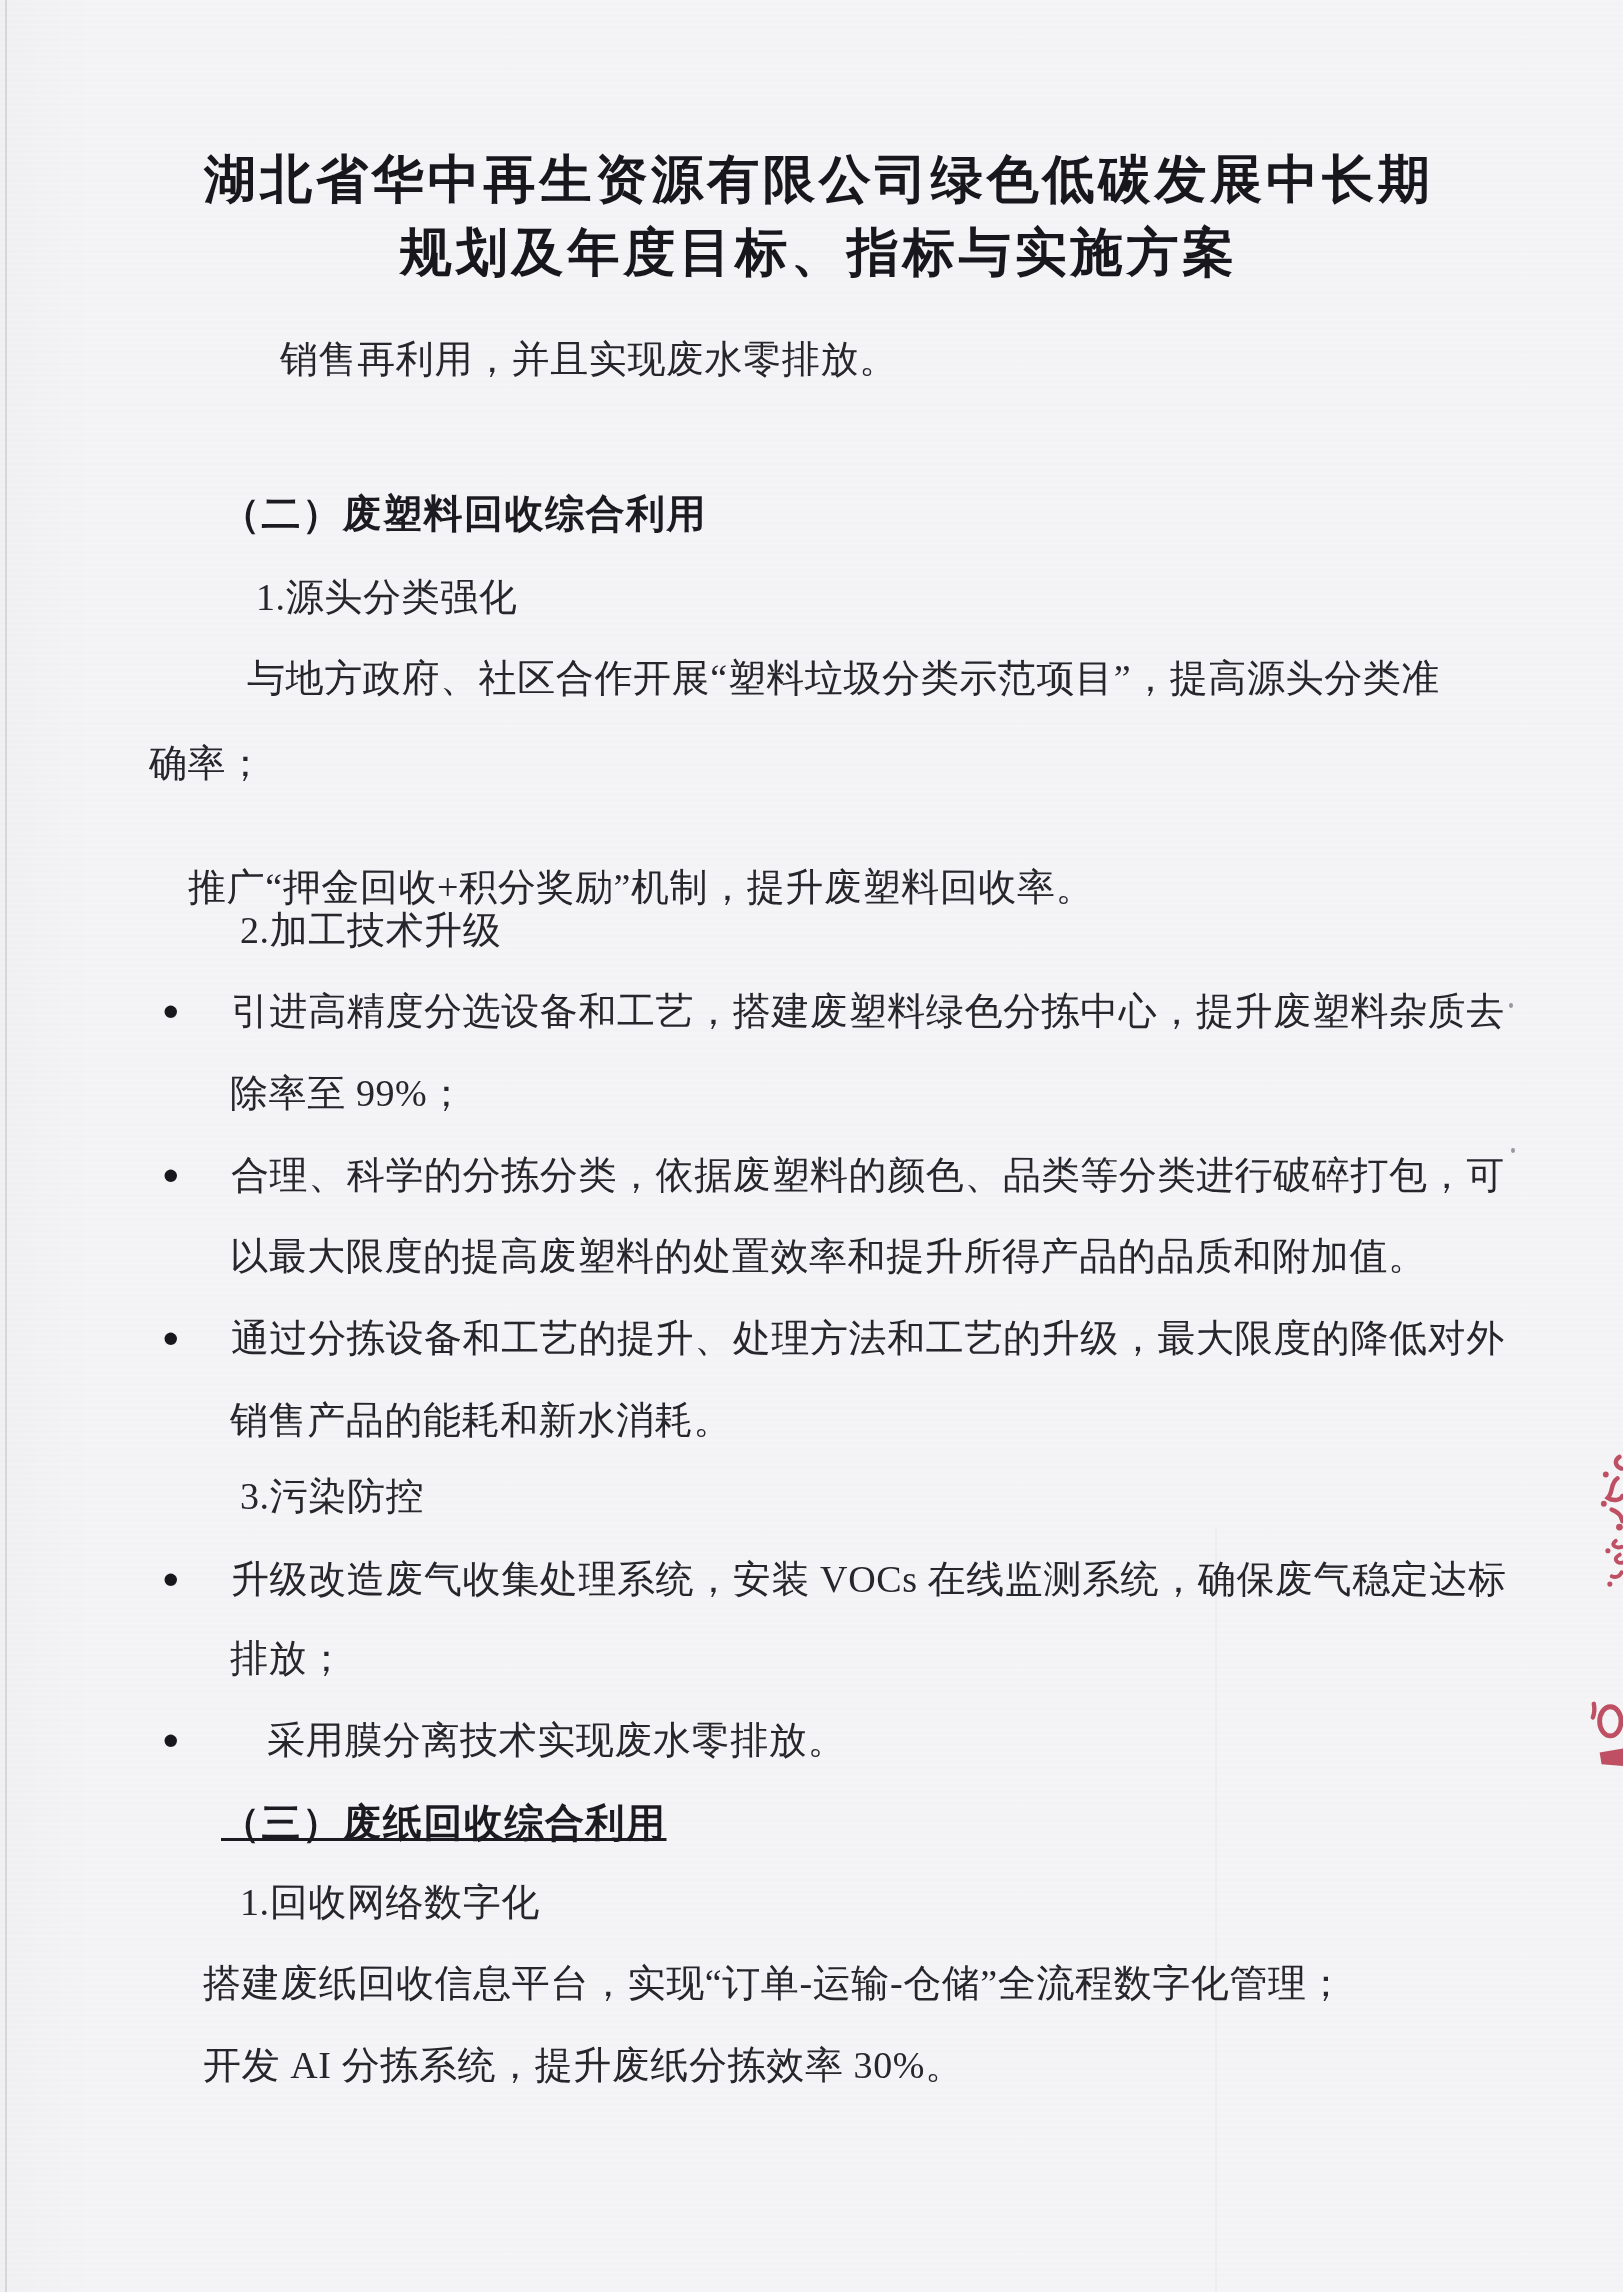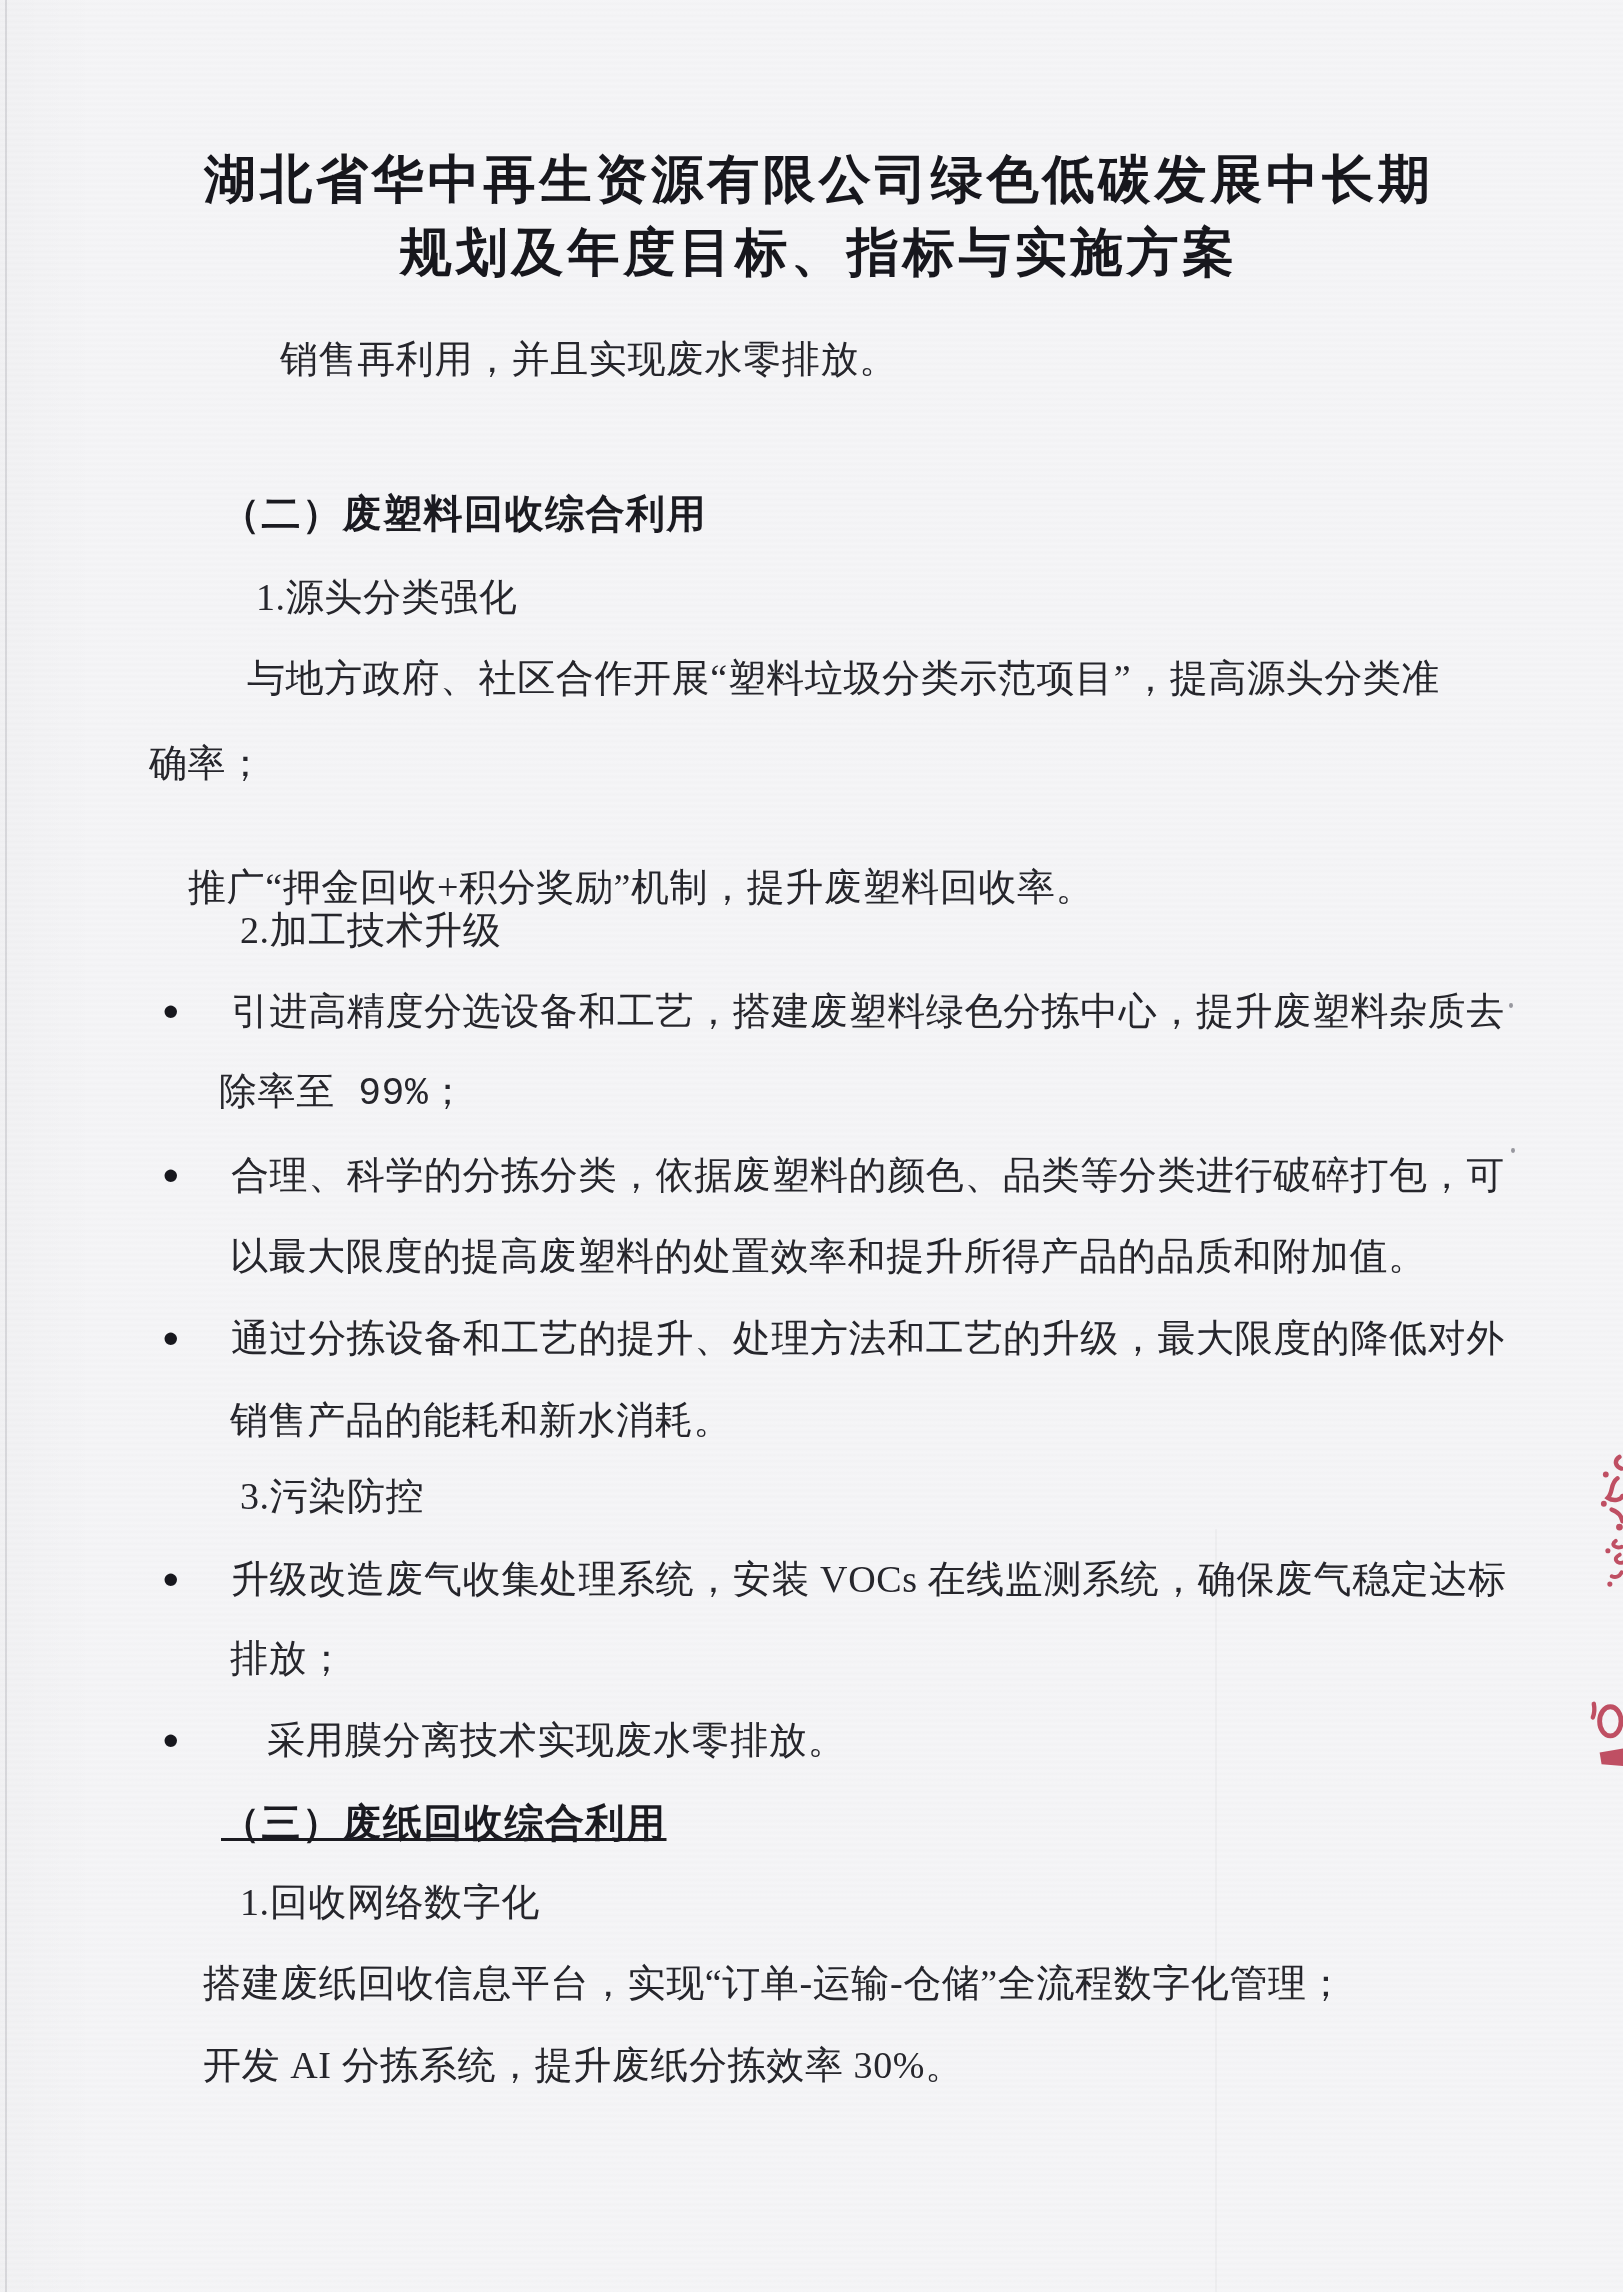--- a/index.html
+++ b/index.html
@@ -72,21 +72,21 @@
   <div class="l" style="top:655px;left:247px;">与地方政府、社区合作开展“塑料垃圾分类示范项目”，提高源头分类准</div>
   <div class="l" style="top:740px;left:149px;text-align:right;">确率；</div>
 
   <div class="l" style="top:864px;left:188px;">推广“押金回收+积分奖励”机制，提升废塑料回收率。</div>
 
   <div class="l" style="top:907px;left:240px;">2.加工技术升级</div>
 
   <div class="l" style="top:988px;left:162px;">
     <span class="bullet">●</span><span>引进高精度分选设备和工艺，搭建废塑料绿色分拣中心，提升废塑料杂质去</span>
   </div>
-  <div class="l" style="top:1070px;left:219px;font-family:Liberation Mono, monospace;">除率至 99%；</div>
+  <div class="l" style="top:1070px;left:230px;">除率至 99%；</div>
 
   <div class="l" style="top:1152px;left:162px;">
     <span class="bullet">●</span><span>合理、科学的分拣分类，依据废塑料的颜色、品类等分类进行破碎打包，可</span>
   </div>
   <div class="l" style="top:1233px;left:230px;">以最大限度的提高废塑料的处置效率和提升所得产品的品质和附加值。</div>
 
   <div class="l" style="top:1315px;left:162px;">
     <span class="bullet">●</span><span>通过分拣设备和工艺的提升、处理方法和工艺的升级，最大限度的降低对外</span>
   </div>
   <div class="l" style="top:1397px;left:230px;">销售产品的能耗和新水消耗。</div>

